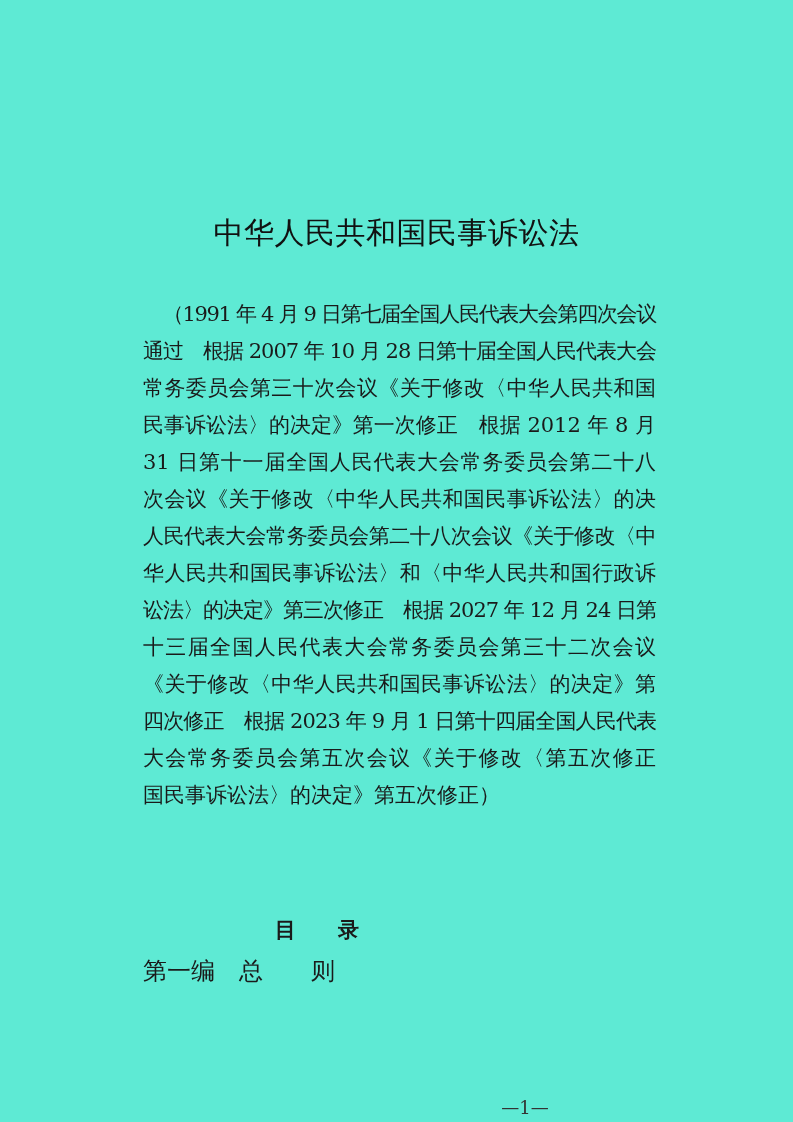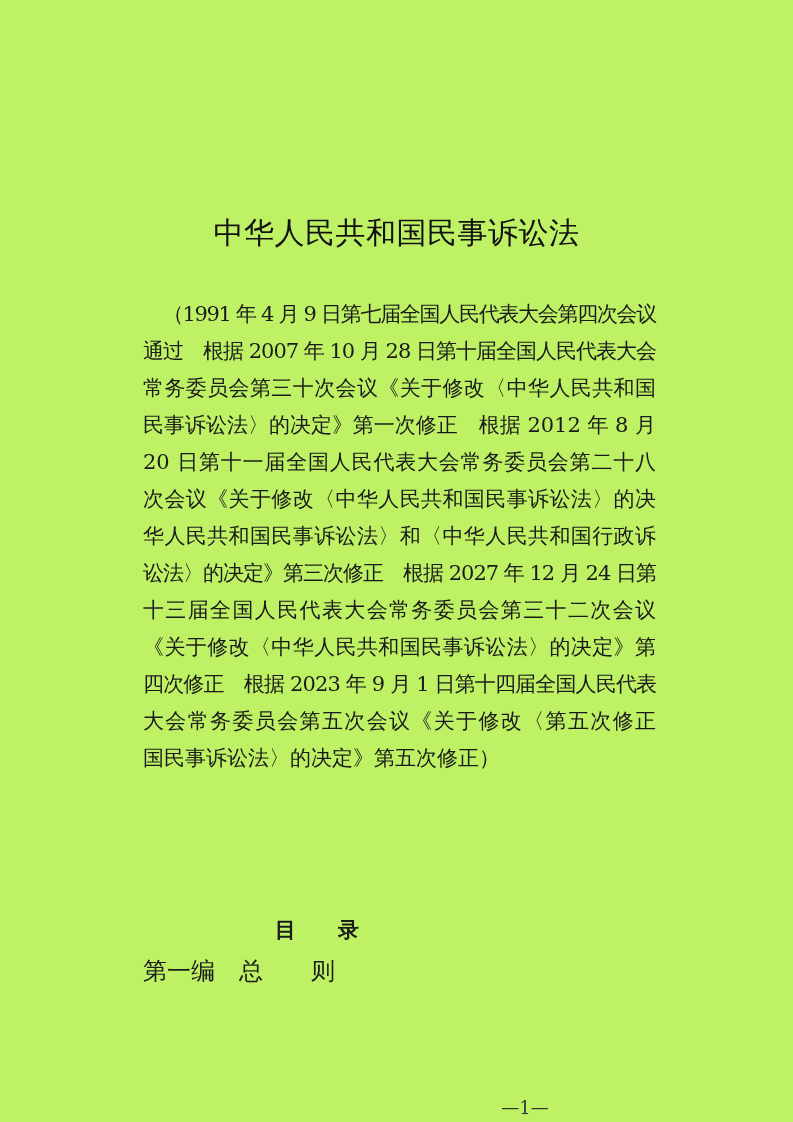--- a/index.html
+++ b/index.html
@@ -11,21 +11,21 @@
   body {
     font-family: "DejaVu Serif", "Liberation Serif", serif;
     color: #1a1a1a;
     -webkit-font-smoothing: antialiased;
   }
 
   .page {
     position: relative;
     width: 793px;
     height: 1122px;
-    background: #bef264;
+    background: #5eead4;
     overflow: hidden;
     box-sizing: border-box;
   }
 
   
   .doc-title {
     position: absolute;
     left: 0;
     top: 212px;
     width: 793px;
@@ -121,22 +121,23 @@
 
 <div class="page">
 
   <div class="doc-title">中华人民共和国民事诉讼法</div>
 
   <div class="preamble">
     <span class="pline" style="letter-spacing: -1.313px;">　（1991 年 4 月 9 日第七届全国人民代表大会第四次会议</span>
     <span class="pline" style="letter-spacing: -1px;">通过　根据 2007 年 10 月 28 日第十届全国人民代表大会</span>
     <span class="pline" style="letter-spacing: 0px; font-family: Liberation Serif, serif;">常务委员会第三十次会议《关于修改〈中华人民共和国</span>
     <span class="pline" style="letter-spacing: -0.034px;">民事诉讼法〉的决定》第一次修正　根据 2012 年 8 月</span>
-    <span class="pline" style="letter-spacing: 0px;">20 日第十一届全国人民代表大会常务委员会第二十八</span>
+    <span class="pline" style="letter-spacing: 0px;">31 日第十一届全国人民代表大会常务委员会第二十八</span>
     <span class="pline" style="letter-spacing: 0px;">次会议《关于修改〈中华人民共和国民事诉讼法〉的决</span>
+    <span class="pline" style="letter-spacing: -0.48px;">人民代表大会常务委员会第二十八次会议《关于修改〈中</span>
     <span class="pline" style="letter-spacing: 0px;">华人民共和国民事诉讼法〉和〈中华人民共和国行政诉</span>
     <span class="pline" style="letter-spacing: -1px;">讼法〉的决定》第三次修正　根据 2027 年 12 月 24 日第</span>
     <span class="pline" style="letter-spacing: 0px;">十三届全国人民代表大会常务委员会第三十二次会议</span>
     <span class="pline" style="letter-spacing: 0px;">《关于修改〈中华人民共和国民事诉讼法〉的决定》第</span>
     <span class="pline" style="letter-spacing: -0.844px;">四次修正　根据 2023 年 9 月 1 日第十四届全国人民代表</span>
     <span class="pline" style="letter-spacing: 0px;">大会常务委员会第五次会议《关于修改〈第五次修正</span>
     <span class="pline last">国民事诉讼法〉的决定》第五次修正）</span>
   </div>
 
   <div class="toc-heading">目　　录</div>

